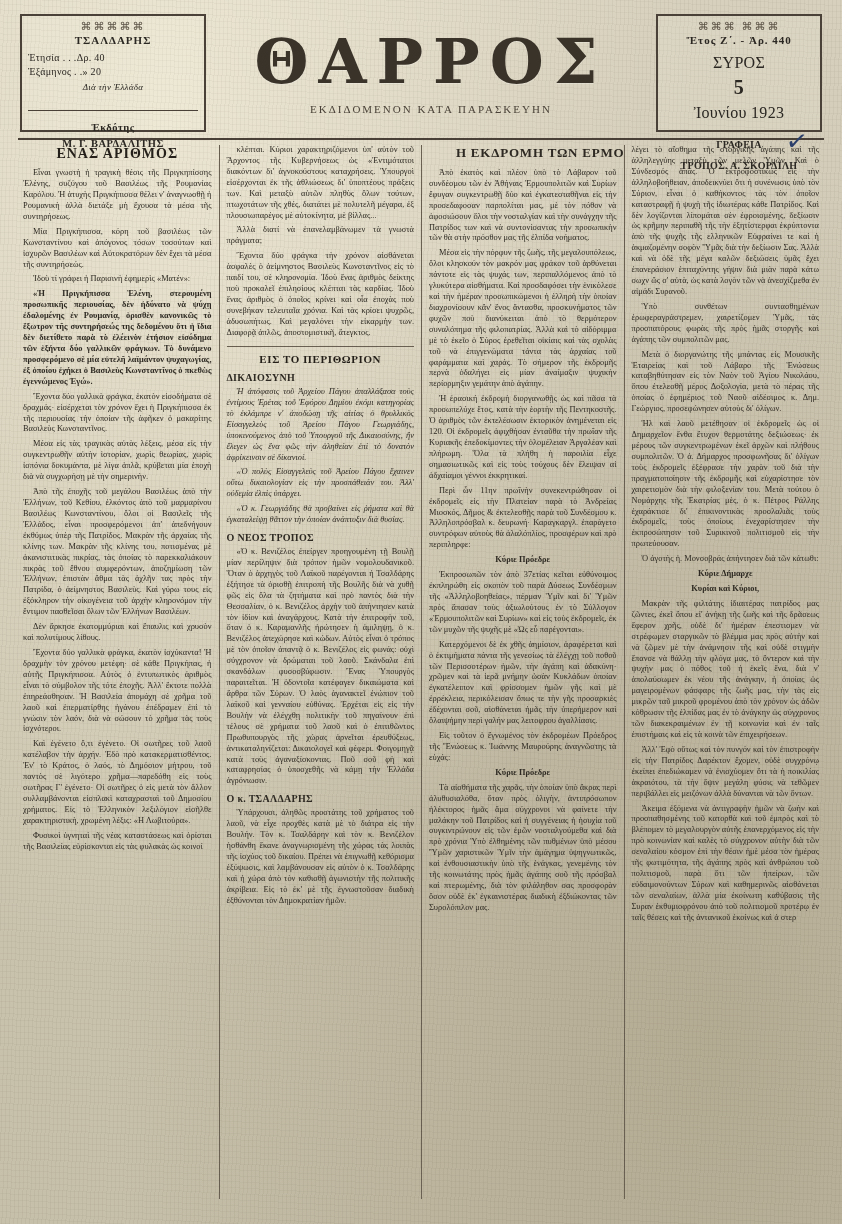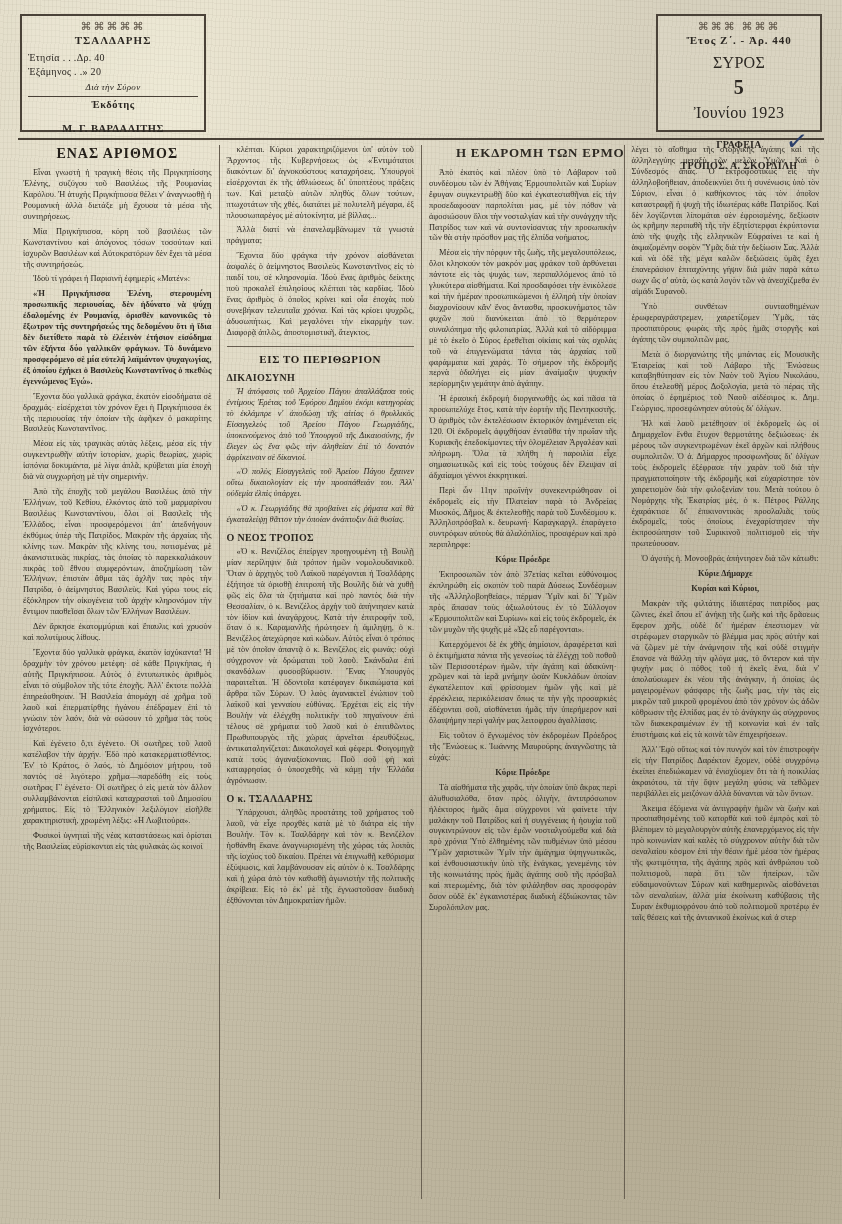--- a/index.html
+++ b/index.html
@@ -45,21 +45,21 @@
     letter-spacing:.3px;
   }
   .mh-left{width:170px;}
   .mh-right{width:150px;}
   .mh-left .title,.mh-right .title{
     font-weight:bold;font-size:11px;letter-spacing:1px;margin-bottom:2px;
   }
   .mh-row{display:flex;font-size:10px;}
   .mh-sub{font-size:9px;font-style:italic;margin-top:1px;}
   .mh-ed{
-    margin-top:2px;border-top:1px solid #4a4238;padding-top:0;
+    margin-top:16px;border-top:1px solid #4a4238;padding-top:9px;
     font-weight:bold;font-size:10.5px;letter-spacing:.5px;
   }
   .mh-center{
     flex:1;display:flex;flex-direction:column;align-items:center;justify-content:center;
     padding:0 8px;
   }
   .ornament{
     font-size:11px;letter-spacing:2px;color:#5b5245;margin-bottom:-2px;
   }
   .logo{
@@ -146,25 +146,29 @@
       <div class="ornament">⌘⌘⌘⌘⌘</div>
       <div class="title">ΤΣΑΛΔΑΡΗΣ</div>
       <div class="mh-row">
         <span>Ἐτησία . . .</span>
         <span>Δρ. 40</span>
       </div>
       <div class="mh-row">
         <span>Ἑξάμηνος . .</span>
         <span>» 20</span>
       </div>
-      <div class="mh-sub">Διὰ τὴν Σύρον</div>
+      <div class="mh-sub">Διὰ τὴν Ἑλλάδα</div>
       <div class="mh-ed">Ἐκδότης</div>
-      <div class="mh-ed" style="border:0;padding-top:0;margin-top:9px;">Μ. Γ. ΒΑΡΔΑΛΙΤΗΣ</div>
-    </div>
-
+      <div class="mh-ed" style="border:0;padding-top:0;margin-top:1px;">Μ. Γ. ΒΑΡΔΑΛΙΤΗΣ</div>
+    </div>
+
+    <div class="mh-center">
+      <div class="logo">ΘΑΡΡΟΣ</div>
+      <div class="tagline">ΕΚΔΙΔΟΜΕΝΟΝ ΚΑΤΑ ΠΑΡΑΣΚΕΥΗΝ</div>
+    </div>
 
     <div class="mh-box mh-right">
       <div class="ornament">⌘⌘⌘  ⌘⌘⌘</div>
       <div class="title">Ἔτος Ζ΄. - Ἀρ. 440</div>
       <div class="dateline">ΣΥΡΟΣ</div>
       <div class="issuedate">5</div>
       <div class="dateline">Ἰουνίου 1923</div>
       <div class="office">ΓΡΑΦΕΙΑ</div>
       <div class="office" style="border:0;padding-top:0;">ΤΡΟΠΟΣ. Α. ΣΚΟΡΔΙΛΗ</div>
     </div>

